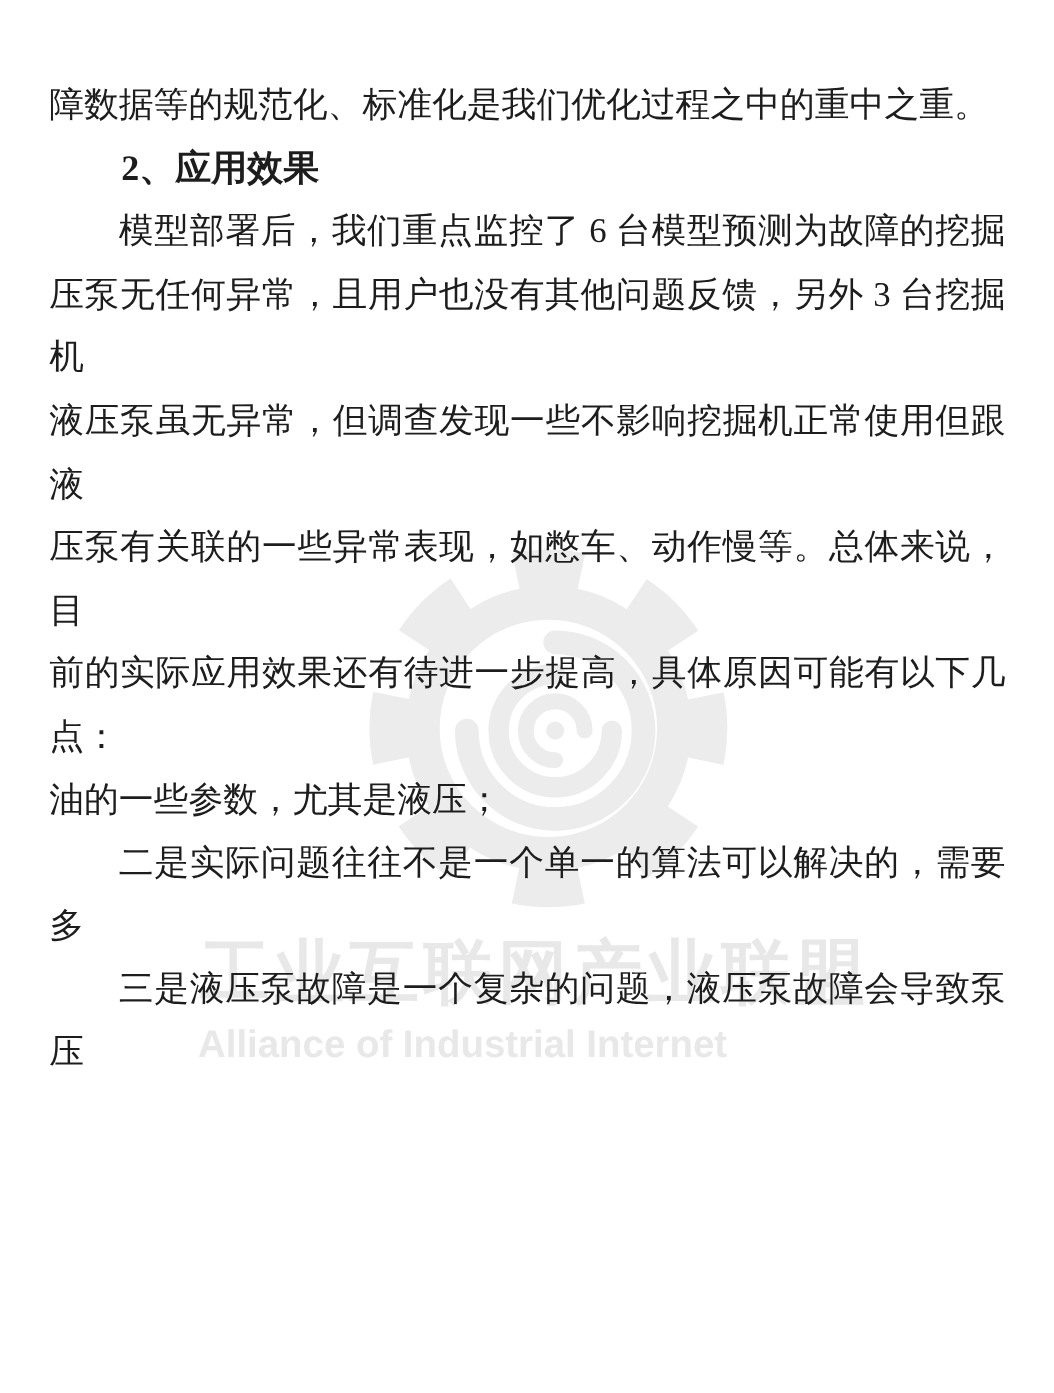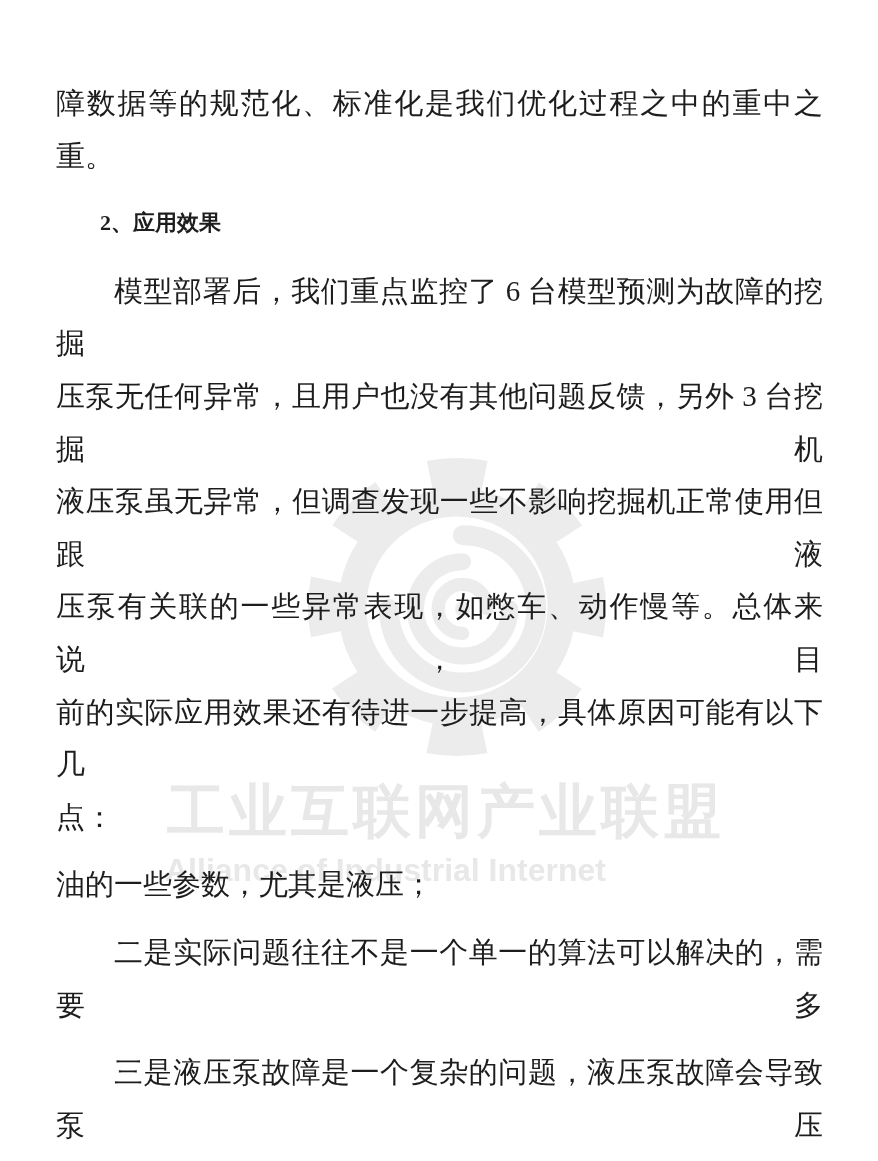--- a/index.html
+++ b/index.html
@@ -30,32 +30,32 @@
     color: var(--wm-text-color, #e8e8e8);
   }
 
   
   .content {
     position: absolute; left: 41px; top: 62px; width: 797px;
     z-index: 1;
     color: var(--text-color, #1d1d1d);
     font-size: 29px; line-height: 52.6px;
   }
-  .block { margin: 15px; }
+  .block { margin: 0; }
   .line {
     text-align: justify;
     text-align-last: justify;
     -moz-text-align-last: justify;
     min-height: 52.6px;
   }
   .line-end { text-align-last: left; -moz-text-align-last: left; }
   .line-first { text-indent: 2em; }
   .heading .line {
     font-weight: bold;
-    font-size: 22px;
+    font-size: 30px;
     text-align-last: left; font-family: Liberation Serif, serif; -moz-text-align-last: left;
   }
 </style>
 </head>
 <body>
 
 <div class="page">
 
   <div class="watermark">
     <svg class="wm-gear" width="302" height="302" viewBox="0 0 320 320" aria-hidden="true">

